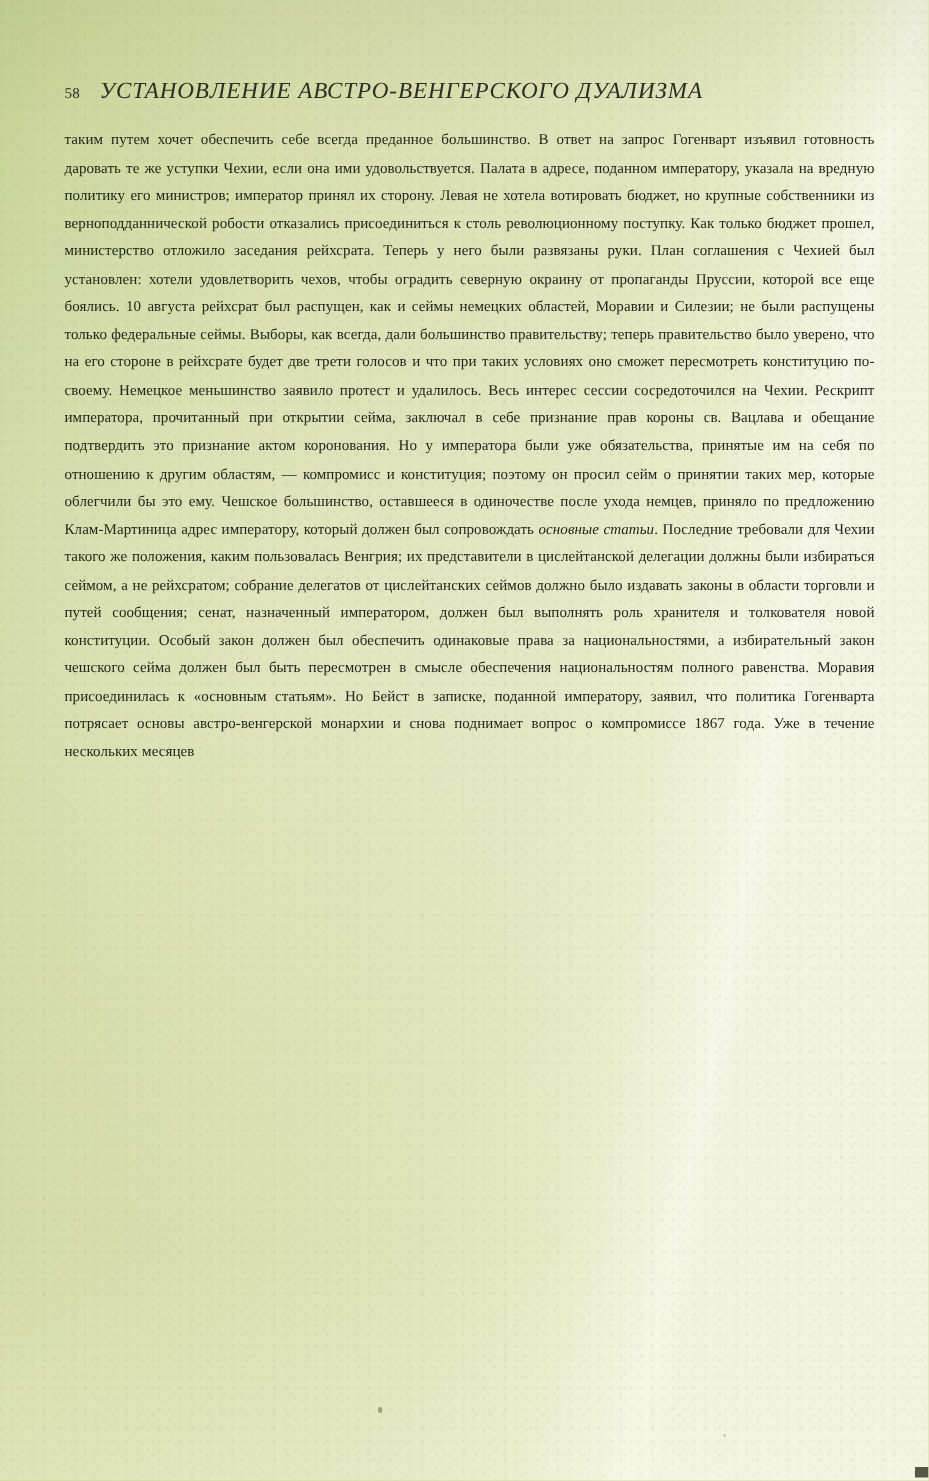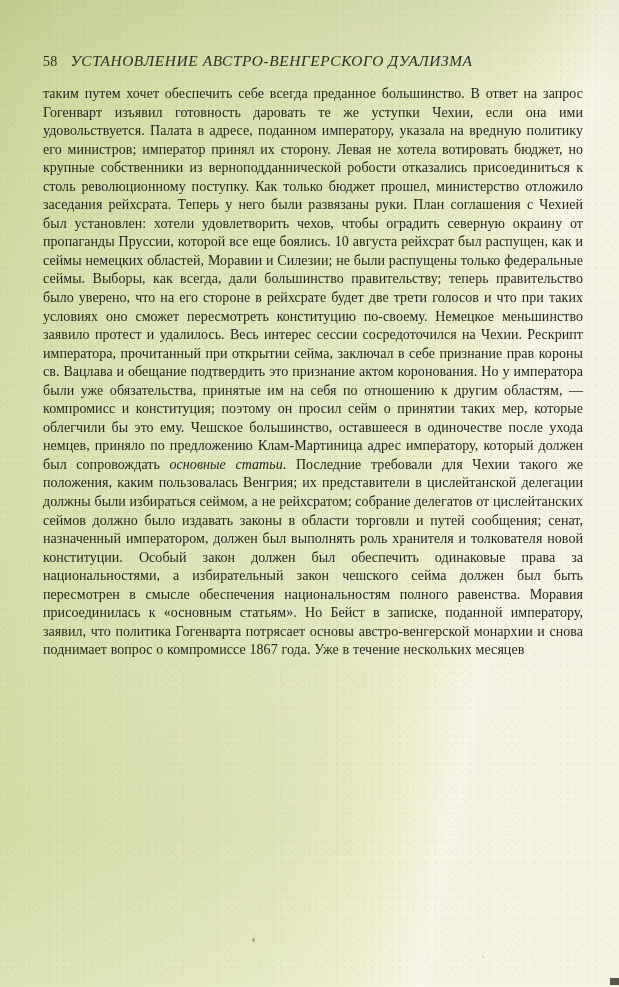--- a/index.html
+++ b/index.html
@@ -59,28 +59,28 @@
     font-size: 15.4px;
     letter-spacing: 0.6px;
     color: #2a2d22;
     white-space: nowrap;
     margin: 0 0 0 0;
     height: 22px;
     line-height: 22px;
   }
   .running-head .folio {
     font-style: normal;
-    font-size: 14px;
+    font-size: 10px;
     letter-spacing: 0.2px;
     margin-right: 13px;
   }
 
   .body-copy {
     margin-top: 13px;
-    font-size: 14px;
+    font-size: 10px;
     line-height: 18.55px;
     color: #23261c;
     text-align: justify;
     text-justify: inter-word;
     word-spacing: 0.2px;
     letter-spacing: 0.05px;
     hyphens: manual;
   }
   .body-copy p {
     margin: 0;

